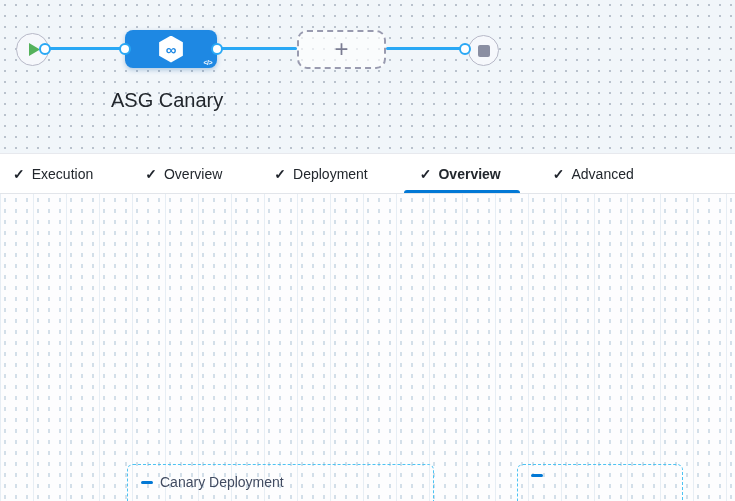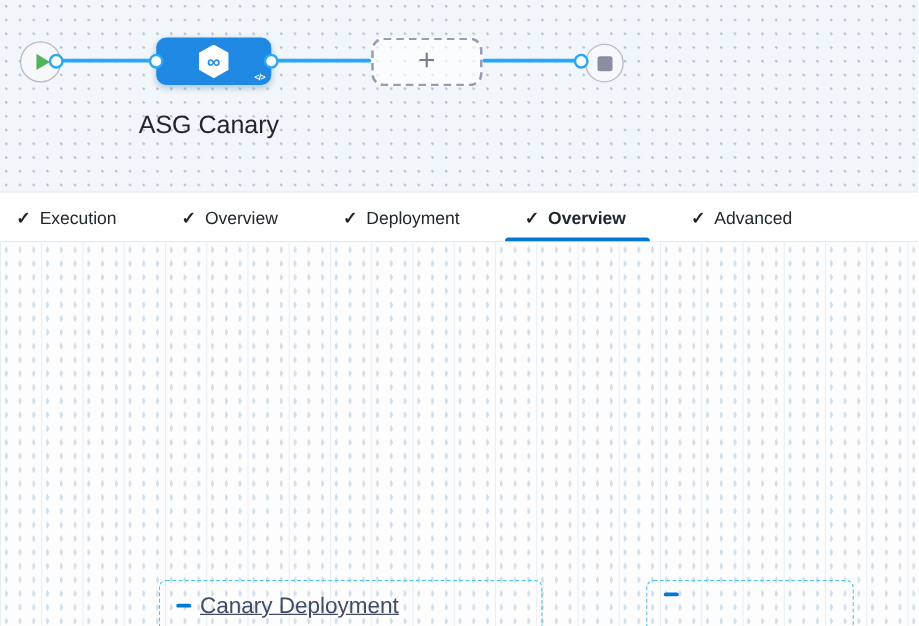--- a/index.html
+++ b/index.html
@@ -56,21 +56,21 @@
   .add-stage-node{position:absolute;left:297px;top:30px;width:89px;height:39px;box-sizing:border-box;
     border:2px dashed #999bb0;border-radius:10px;background:rgba(255,255,255,.65);cursor:pointer;z-index:3;
     display:flex;align-items:center;justify-content:center;}
   .add-stage-node .plus{font-size:24px;font-weight:400;color:#7a7c92;line-height:1;margin-top:-2px;}
 
   
   .group{position:absolute;top:270px;height:183px;box-sizing:border-box;
     border:1px dashed #4cc3f3;border-radius:6px;z-index:1;}
   .group-header{position:absolute;left:13px;top:9px;display:flex;align-items:center;gap:7px;cursor:pointer;}
   .group-dash{width:12px;height:3px;border-radius:2px;background:#0278d5;}
-  .group-title{font-size:18px;font-weight:500;color:#414b61;white-space:nowrap;text-decoration:underline;}
+  .group-title{font-size:14px;font-weight:500;color:#414b61;white-space:nowrap;}
 
   .play-tri{display:block;margin-left:3px;}
 </style>
 </head>
 <body>
 
 <div class="screen">
 
   <div class="stage-section">
 

